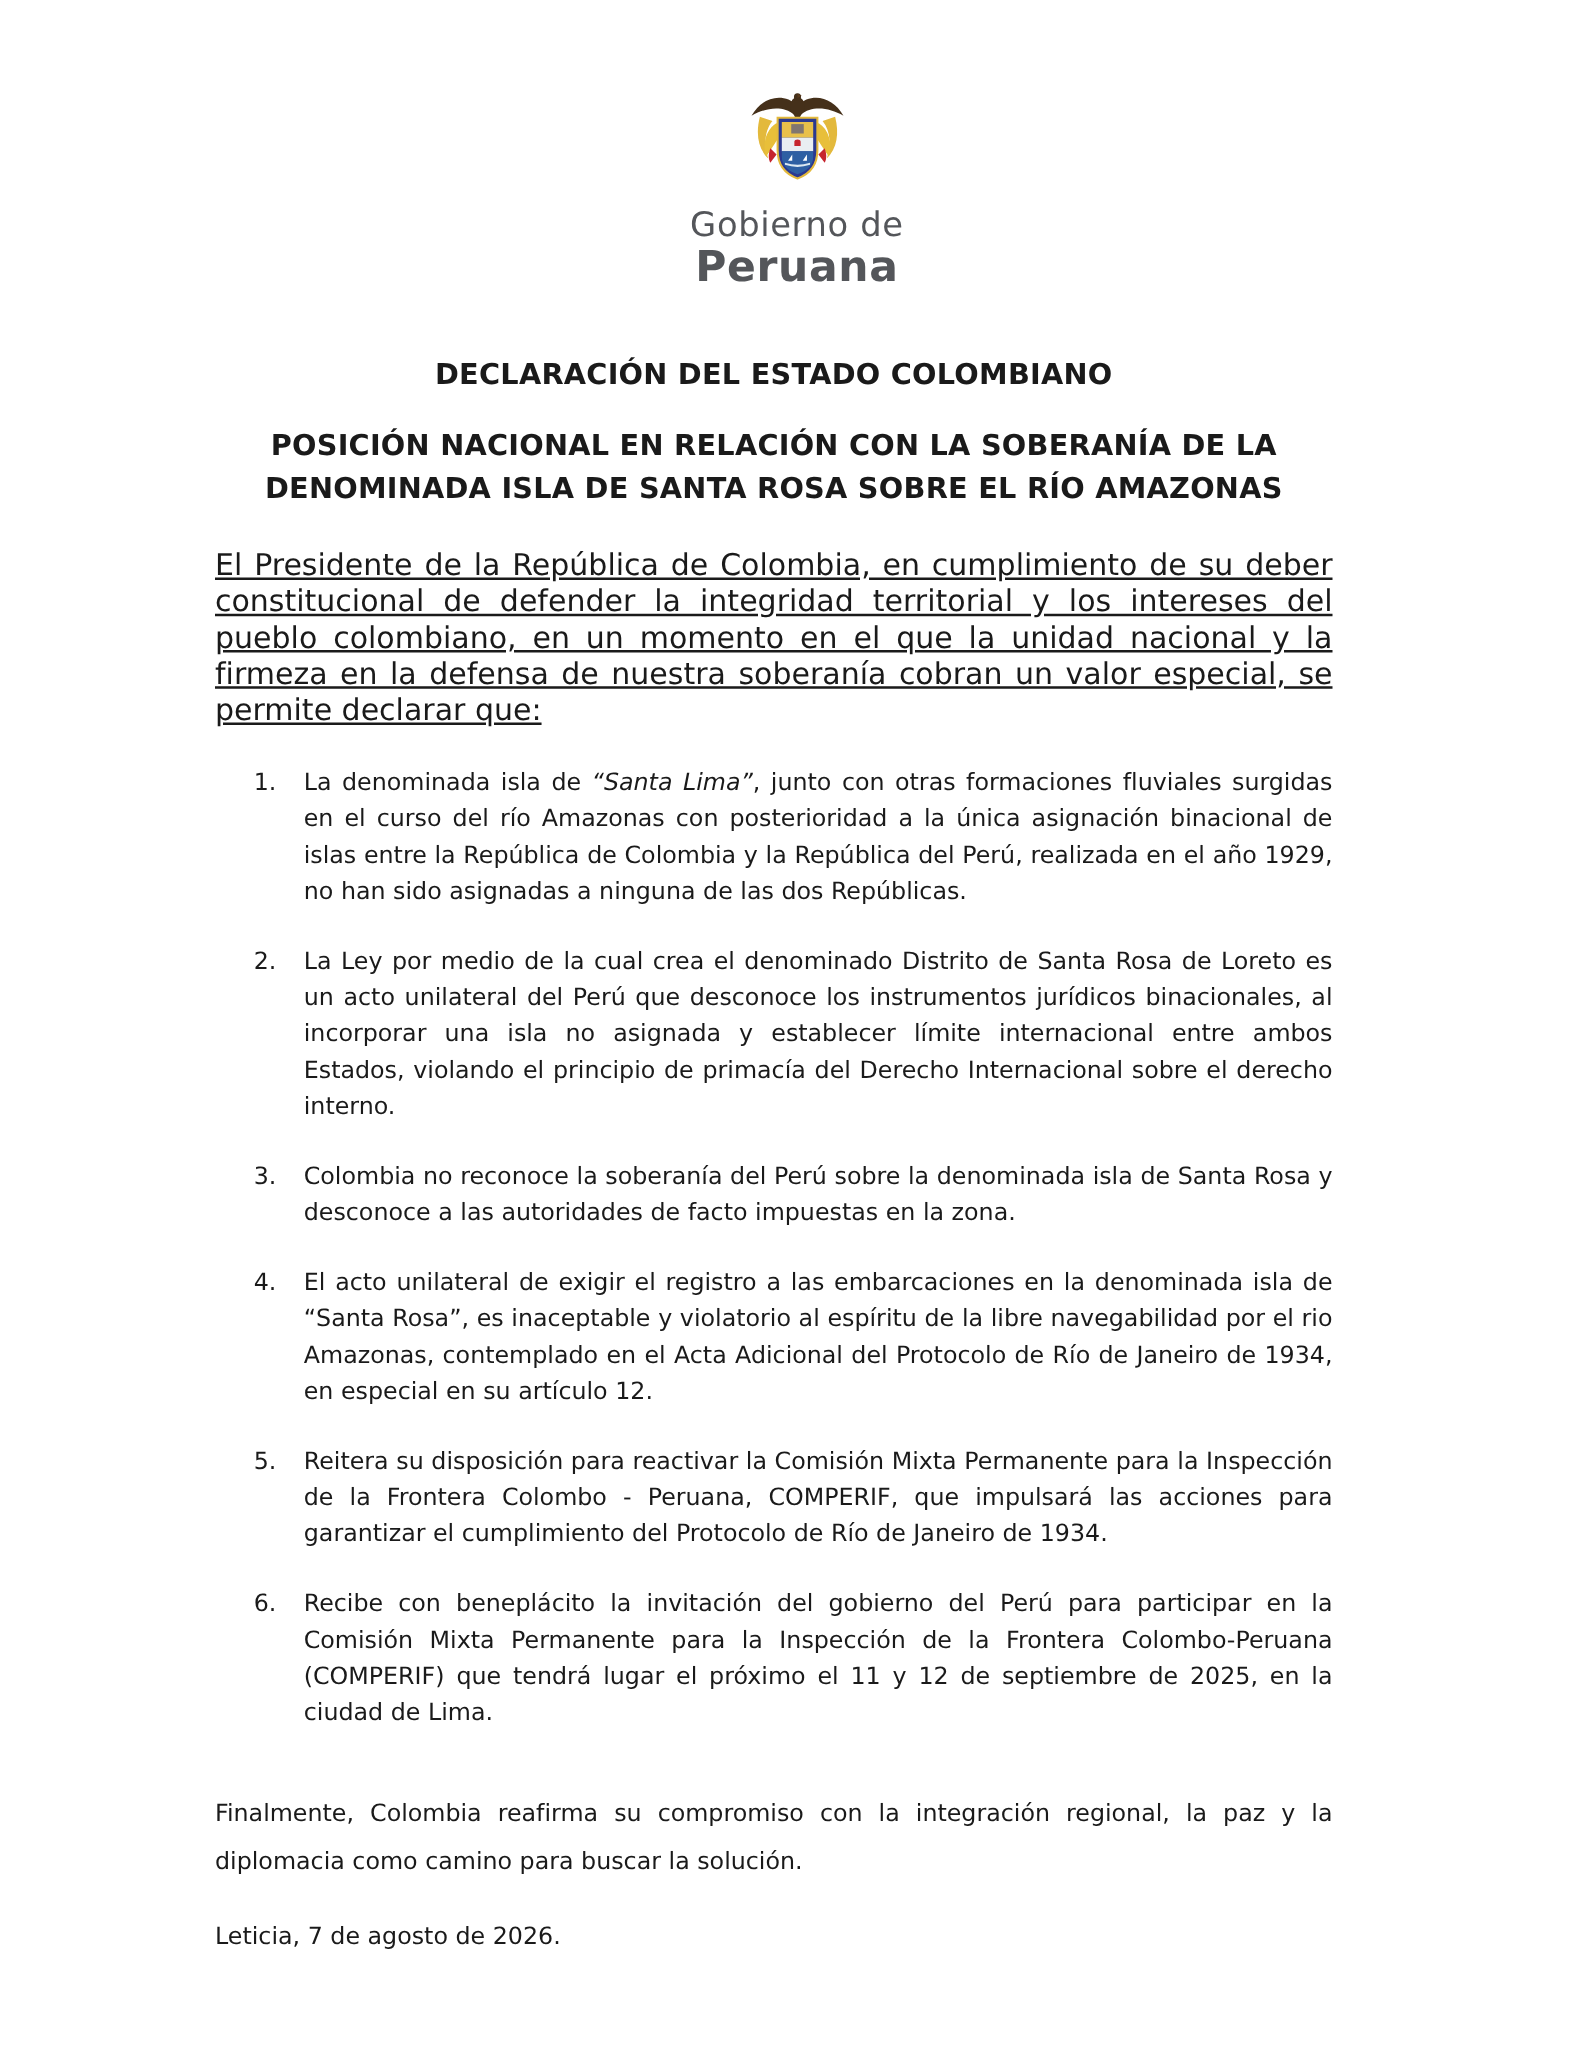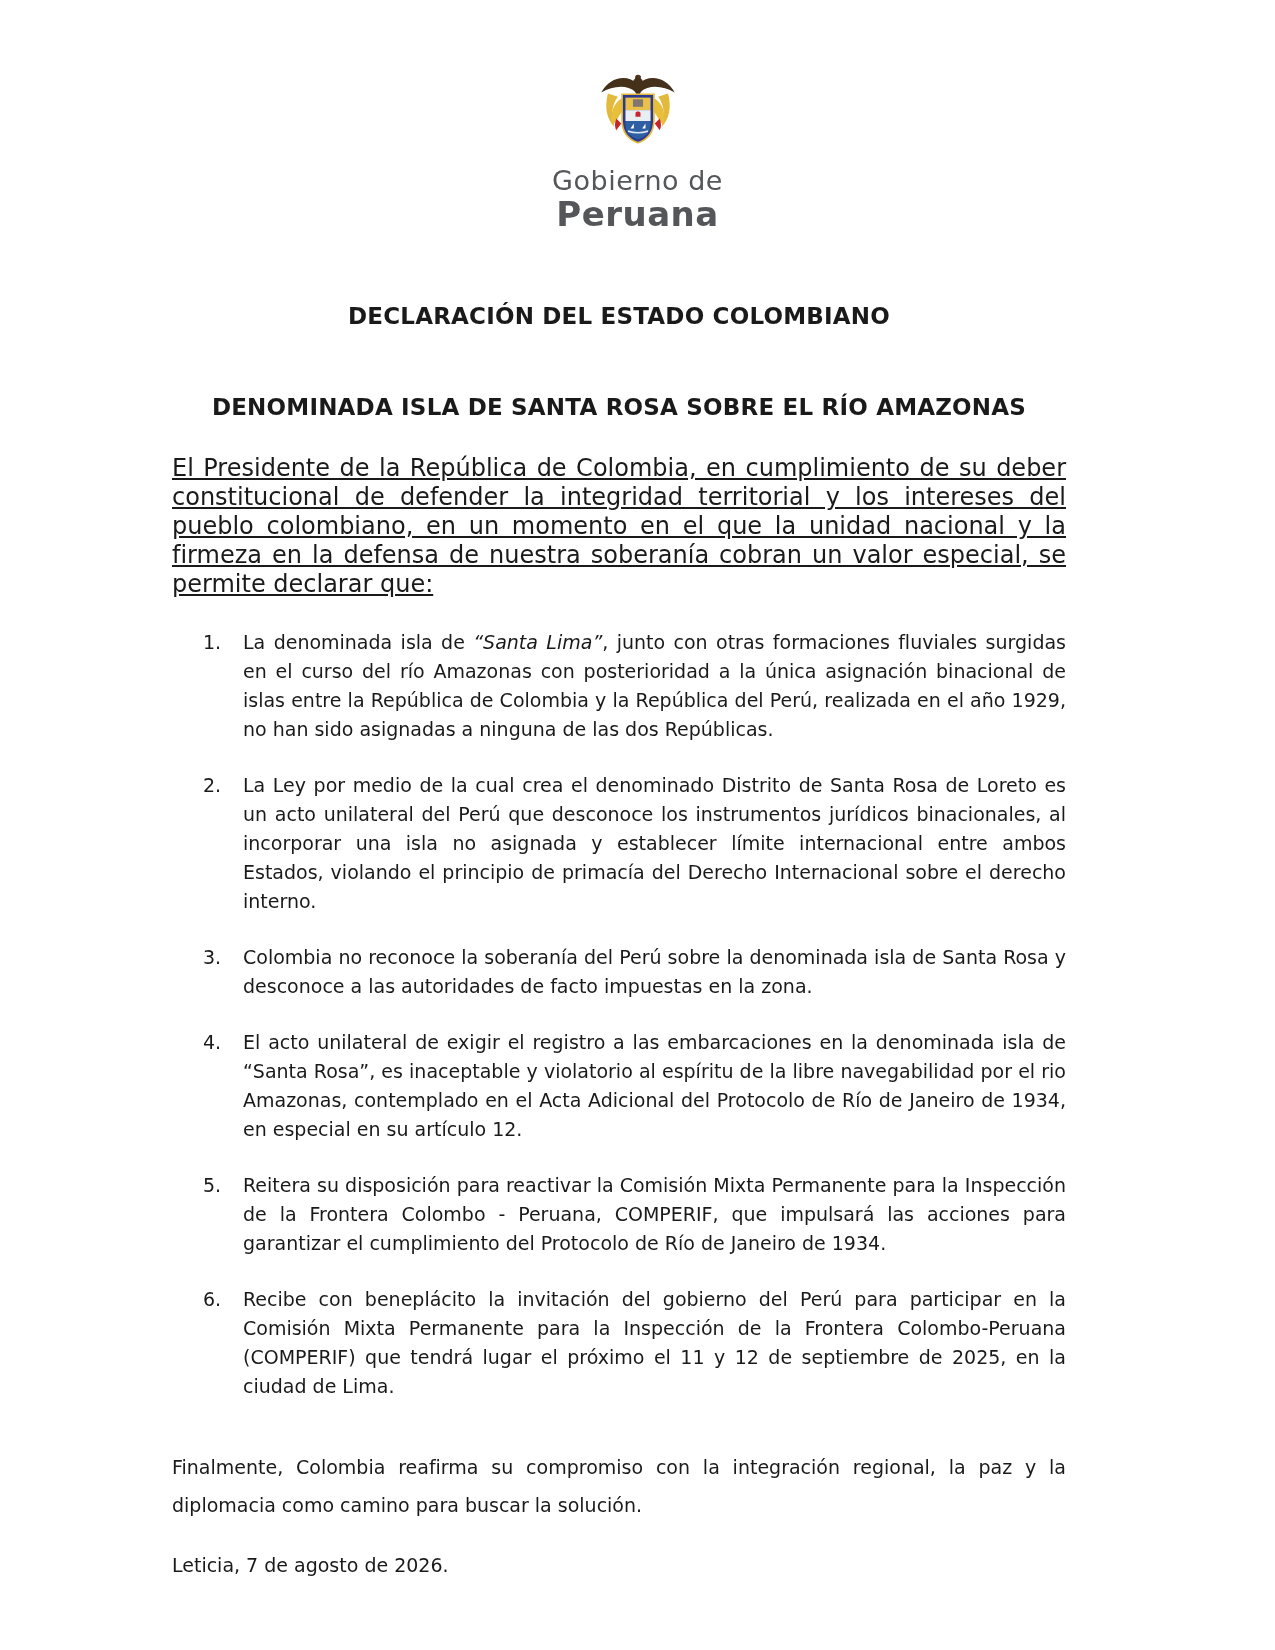--- a/index.html
+++ b/index.html
@@ -49,21 +49,21 @@
     display: flex;
   }
   .flag-yellow { width: 50%; height: 100%; }
   .flag-blue   { width: 25%; height: 100%; }
   .flag-red    { width: 25%; height: 100%; }
   
   .content {
     padding: 0 209px 0 172px;
   }
   .doc-title {
-    margin: 56px 0 0 0;
+    margin: 40px 0 0 0;
     text-align: center;
     font-size: 23px;
     font-weight: 700;
     letter-spacing: 0.2px;
     color: #1a1a1a;
   }
   .doc-subtitle {
     margin: 27px 0 0 0;
     text-align: center;
     font-size: 23px;
@@ -151,21 +151,21 @@
       <div class="flag-yellow"></div>
       <div class="flag-blue"></div>
       <div class="flag-red"></div>
     </div>
   </div>
 
   <div class="content">
     <h1 class="doc-title">DECLARACIÓN DEL ESTADO COLOMBIANO</h1>
 
     <h2 class="doc-subtitle">
-      <br>
+      <span>POSICIÓN NACIONAL EN RELACIÓN CON LA SOBERANÍA DE LA</span><br>
       <span>DENOMINADA ISLA DE SANTA ROSA SOBRE EL RÍO AMAZONAS</span>
     </h2>
 
     <p class="intro">El Presidente de la República de Colombia, en cumplimiento de su deber constitucional de defender la integridad territorial y los intereses del pueblo colombiano, en un momento en el que la unidad nacional y la firmeza en la defensa de nuestra soberanía cobran un valor especial, se permite declarar que:</p>
 
     <div class="declaration-list">
         <div class="item">
           <div class="item-num">1.</div>
           <div class="item-text"><span>La denominada isla de </span><em>“Santa Lima”</em><span>, junto con otras formaciones fluviales surgidas en el curso del río Amazonas con posterioridad a la única asignación binacional de islas entre la República de Colombia y la República del Perú, realizada en el año 1929, no han sido asignadas a ninguna de las dos Repúblicas.</span></div>
         </div>

